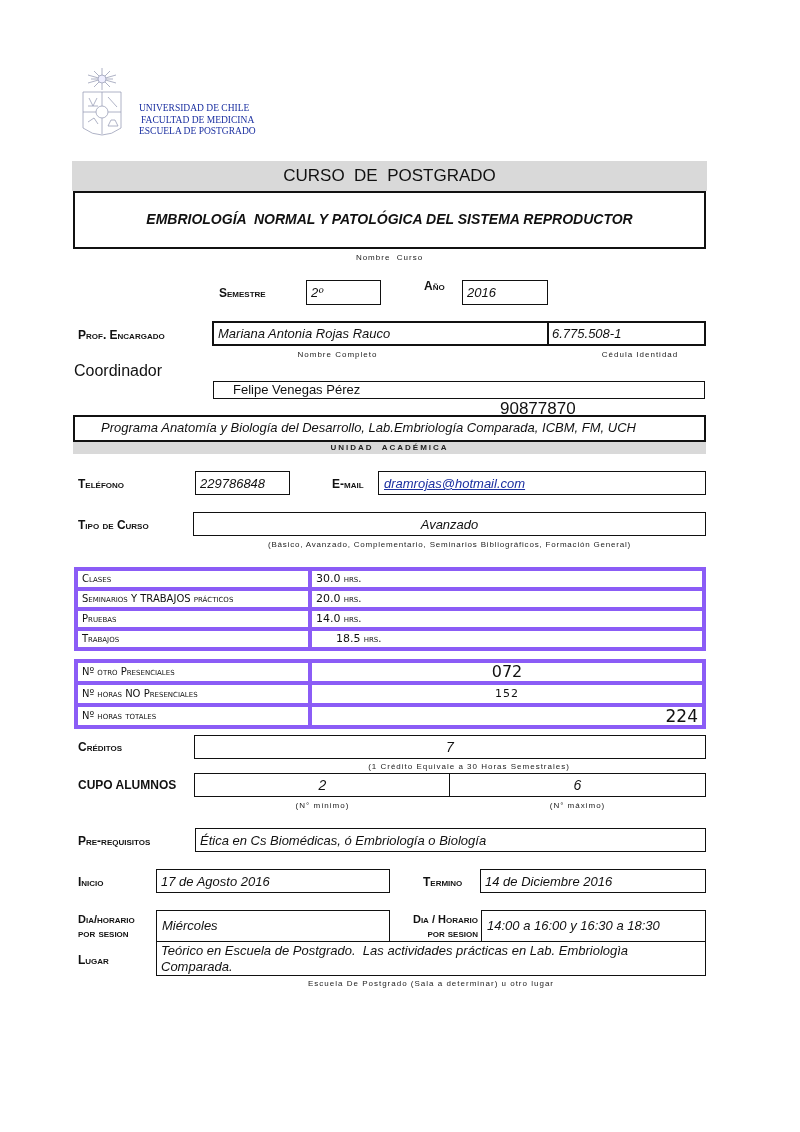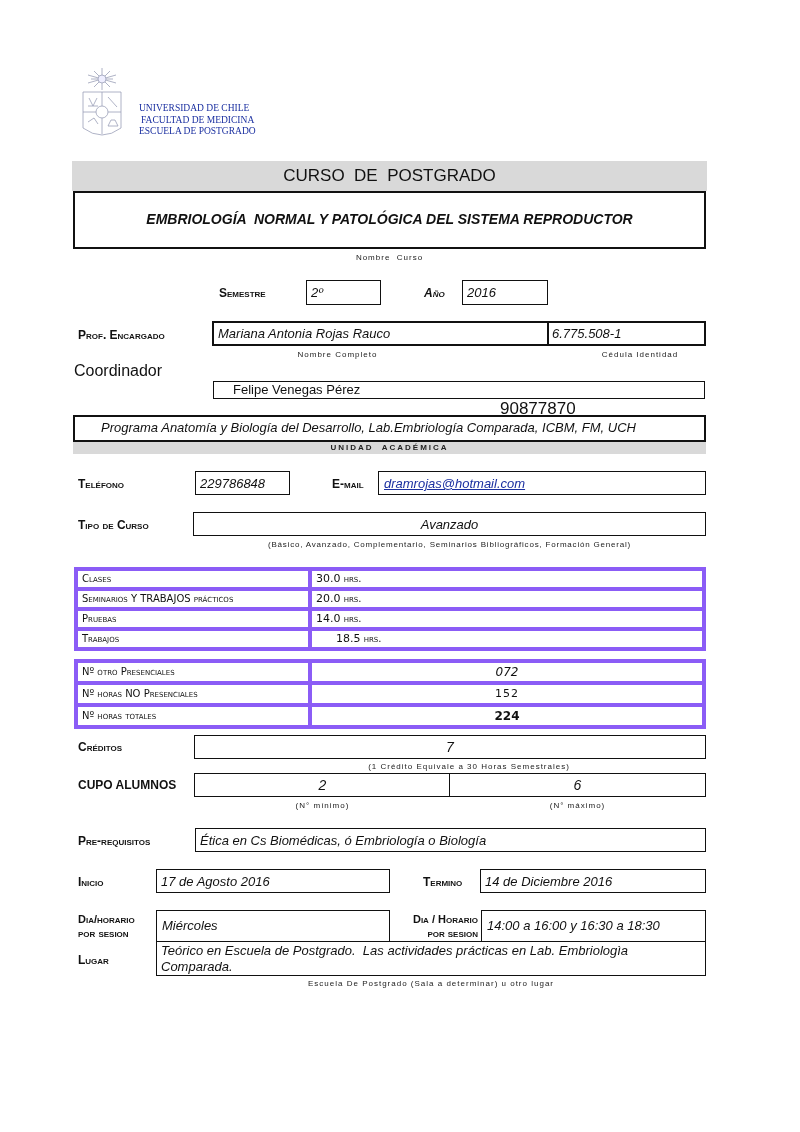--- a/index.html
+++ b/index.html
@@ -51,21 +51,21 @@
 <div class="abs gray" style="left:72px; top:161px; width:635px; height:30px;"></div>
 <div class="abs" style="left:72px; top:166px; width:635px; text-align:center; font-size:17px; white-space:pre;">CURSO  DE  POSTGRADO</div>
 
 <div class="box thick" style="left:73px; top:191px; width:633px; height:58px;"></div>
 <div class="abs" style="left:73px; top:211px; width:633px; text-align:center; font-weight:bold; font-style:italic; font-size:14px; white-space:pre;">EMBRIOLOGÍA  NORMAL Y PATOLÓGICA DEL SISTEMA REPRODUCTOR</div>
 <div class="cap" style="left:73px; top:253px; width:633px; white-space:pre;">Nombre  Curso</div>
 
 <div class="lbl" style="left:219px; top:286px;">Semestre</div>
 <div class="box" style="left:306px; top:280px; width:75px; height:25px;"></div>
 <div class="val" style="left:311px; top:285px;">2º</div>
-<div class="lbl" style="left:424px; top:286px;font-style:italic;">Año</div>
+<div class="lbl" style="left:424px; top:279px;">Año</div>
 <div class="box" style="left:462px; top:280px; width:86px; height:25px;"></div>
 <div class="val" style="left:467px; top:285px;">2016</div>
 
 <div class="lbl" style="left:78px; top:328px;text-align:right;">Prof. Encargado</div>
 <div class="box thick" style="left:212px; top:321px; width:337px; height:25px;"></div>
 <div class="val" style="left:218px; top:326px;">Mariana Antonia Rojas Rauco</div>
 <div class="box thick" style="left:547px; top:321px; width:159px; height:25px;"></div>
 <div class="val" style="left:552px; top:326px;">6.775.508-1</div>
 <div class="cap" style="left:250px; top:350px; width:175px;">Nombre Completo</div>
 <div class="cap" style="left:580px; top:350px; width:120px;">Cédula Identidad</div>
@@ -110,29 +110,29 @@
     <td class="sc">Trabajos</td>
     <td><span style="font-size:11px;margin-left:20px;">18.5</span> <span class="sc">hrs.</span></td>
   </tr>
 </tbody>
   </table>
 
 <table class="hrs" style="left:74px; top:659px; width:632px;">
   <tbody>
       <tr>
     <td class="sc" style="width:222px; height:18px;">Nº otro Presenciales</td>
-    <td style="text-align:center; font-style:italic; font-size:12px;">072</td>
+    <td style="text-align:center; font-size:16px;">072</td>
   </tr>
   <tr>
     <td class="sc" style="height:18px;">Nº horas NO Presenciales</td>
     <td style="text-align:center; font-size:11px; letter-spacing:1px;">152</td>
   </tr>
   <tr>
     <td class="sc" style="height:18px;">Nº horas totales</td>
-    <td style="text-align:center; font-weight:bold; font-size:12px;">224</td>
+    <td style="text-align:right; font-weight:normal; font-size:17px;">224</td>
   </tr>
 </tbody>
   </table>
 
 <div class="lbl" style="left:78px; top:740px;">Créditos</div>
 <div class="box" style="left:194px; top:735px; width:512px; height:24px;"></div>
 <div class="val" style="left:194px; top:739px; width:512px; text-align:center; font-size:14px;">7</div>
 <div class="cap" style="left:194px; top:762px; width:550px; text-align:center;">(1 Crédito Equivale a 30 Horas Semestrales)</div>
 
 <div class="lbl" style="left:78px; top:778px; font-variant:normal;">CUPO ALUMNOS</div>

